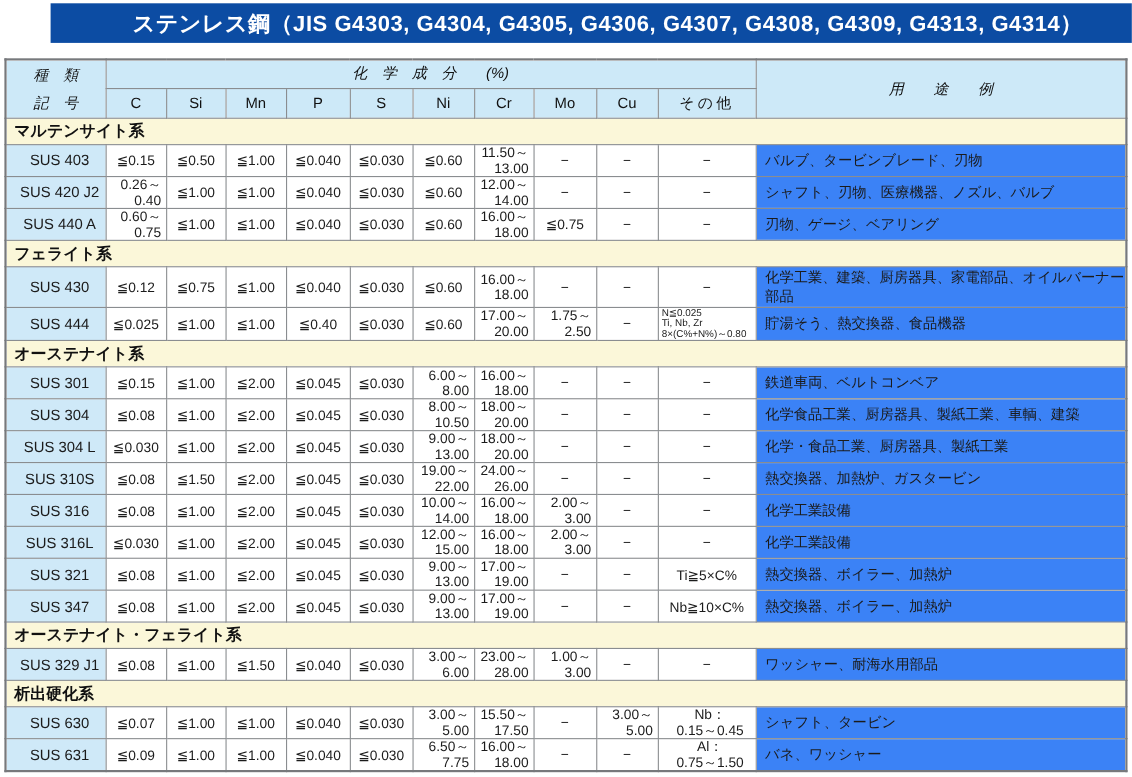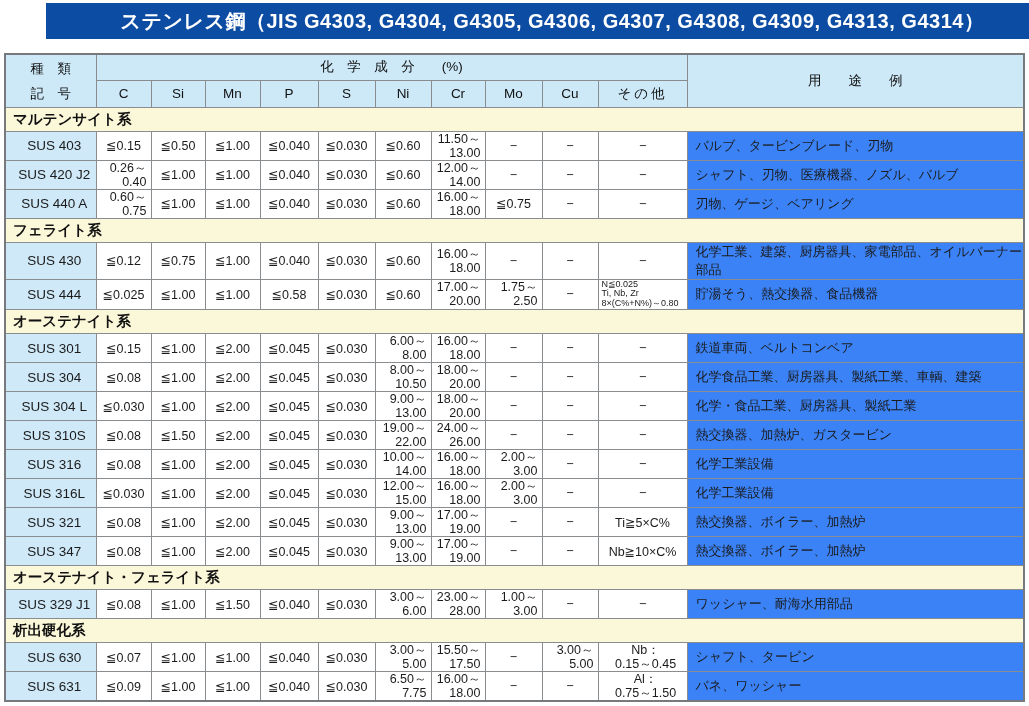--- a/index.html
+++ b/index.html
@@ -23,21 +23,21 @@
     position: absolute; left: 4px; top: 53px; width: 1021px;
     border-collapse: collapse; table-layout: fixed;
     border: 2px solid var(--outer_border, #77797c);
   }
   .spec th, .spec td { border: 1px solid var(--border, #8a8d90); overflow: hidden; }
 
   thead th {
     background: var(--header_bg, #cde9f8);
     font-weight: normal; font-size: 13.5px; text-align: center; color: #111;
   }
-  thead tr.h1 { height: 26px; }
+  thead tr.h1 { height: 26px; font-style: italic; }
   thead tr.h2 { height: 27px; }
   .th-type { vertical-align: middle; }
   .th-type .tline { line-height: 25px; font-size: 13.5px; }
   .th-sonota { letter-spacing: 3px; text-align: center; }
 
   tbody tr.section td {
     background: var(--section_bg, #fbf7d9);
     font-weight: bold; font-size: 14.5px; text-align: left;
     padding-left: 7px; height: 24px; color: #111; margin-top: 31px;
   }
@@ -157,21 +157,21 @@
           <td class="val">−</td>
           <td class="val">−</td>
           <td class="val">−</td>
           <td class="usage">化学工業、建築、厨房器具、家電部品、オイルバーナー部品</td>
         </tr>
         <tr class="data">
           <td class="grade">SUS 444</td>
           <td class="val">≦0.025</td>
           <td class="val">≦1.00</td>
           <td class="val">≦1.00</td>
-          <td class="val">≦0.58</td>
+          <td class="val">≦0.40</td>
           <td class="val">≦0.030</td>
           <td class="val">≦0.60</td>
           <td class="range">17.00～<br>20.00</td>
           <td class="range">1.75～<br>2.50</td>
           <td class="val">−</td>
           <td class="tiny">N≦0.025<br>Ti, Nb, Zr<br>8×(C%+N%)～0.80</td>
           <td class="usage">貯湯そう、熱交換器、食品機器</td>
         </tr>
         <tr class="section">
           <td colspan="12">オーステナイト系</td>

